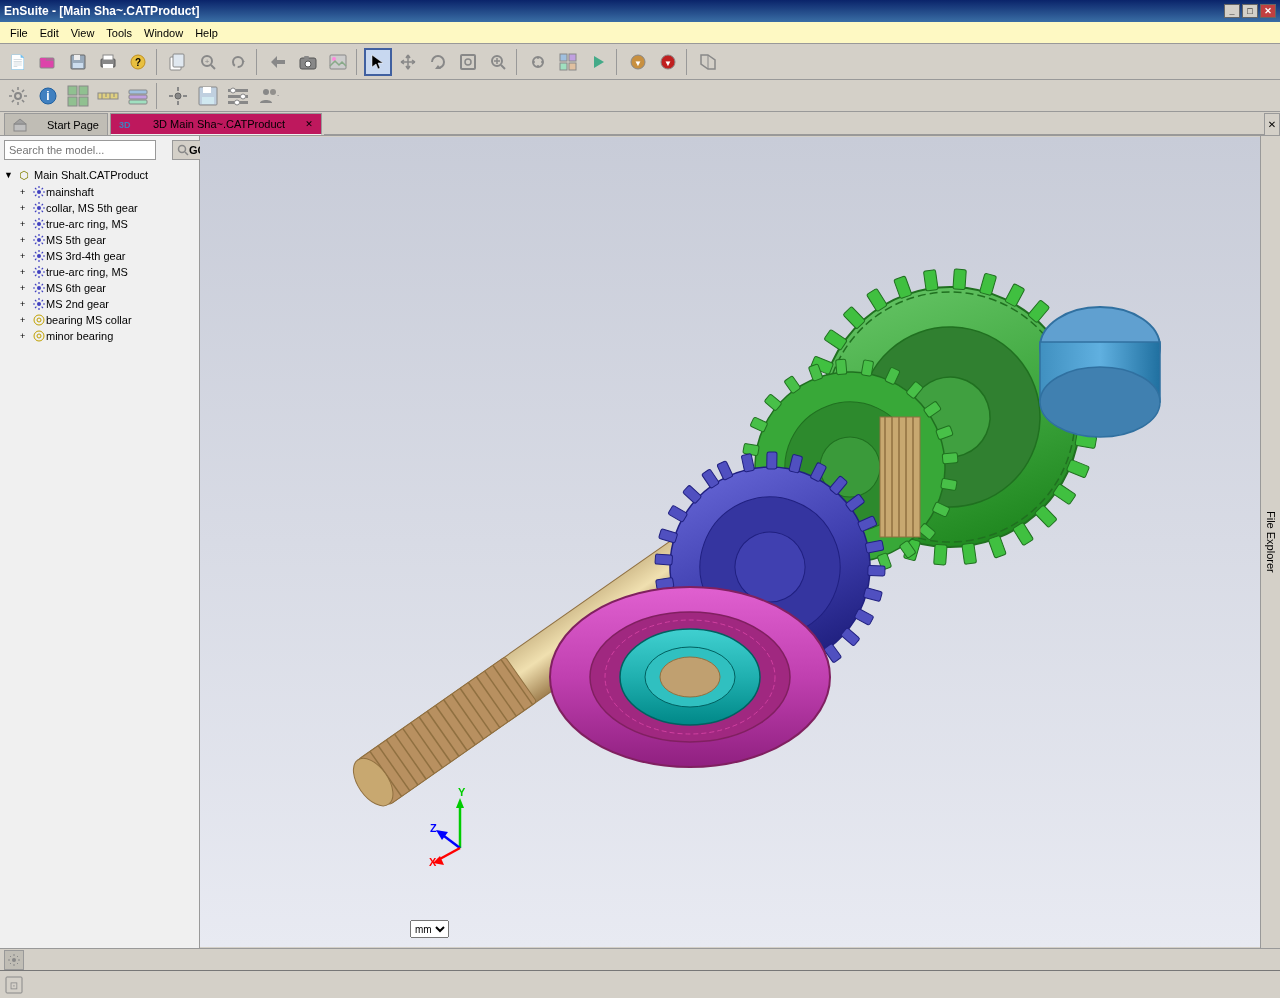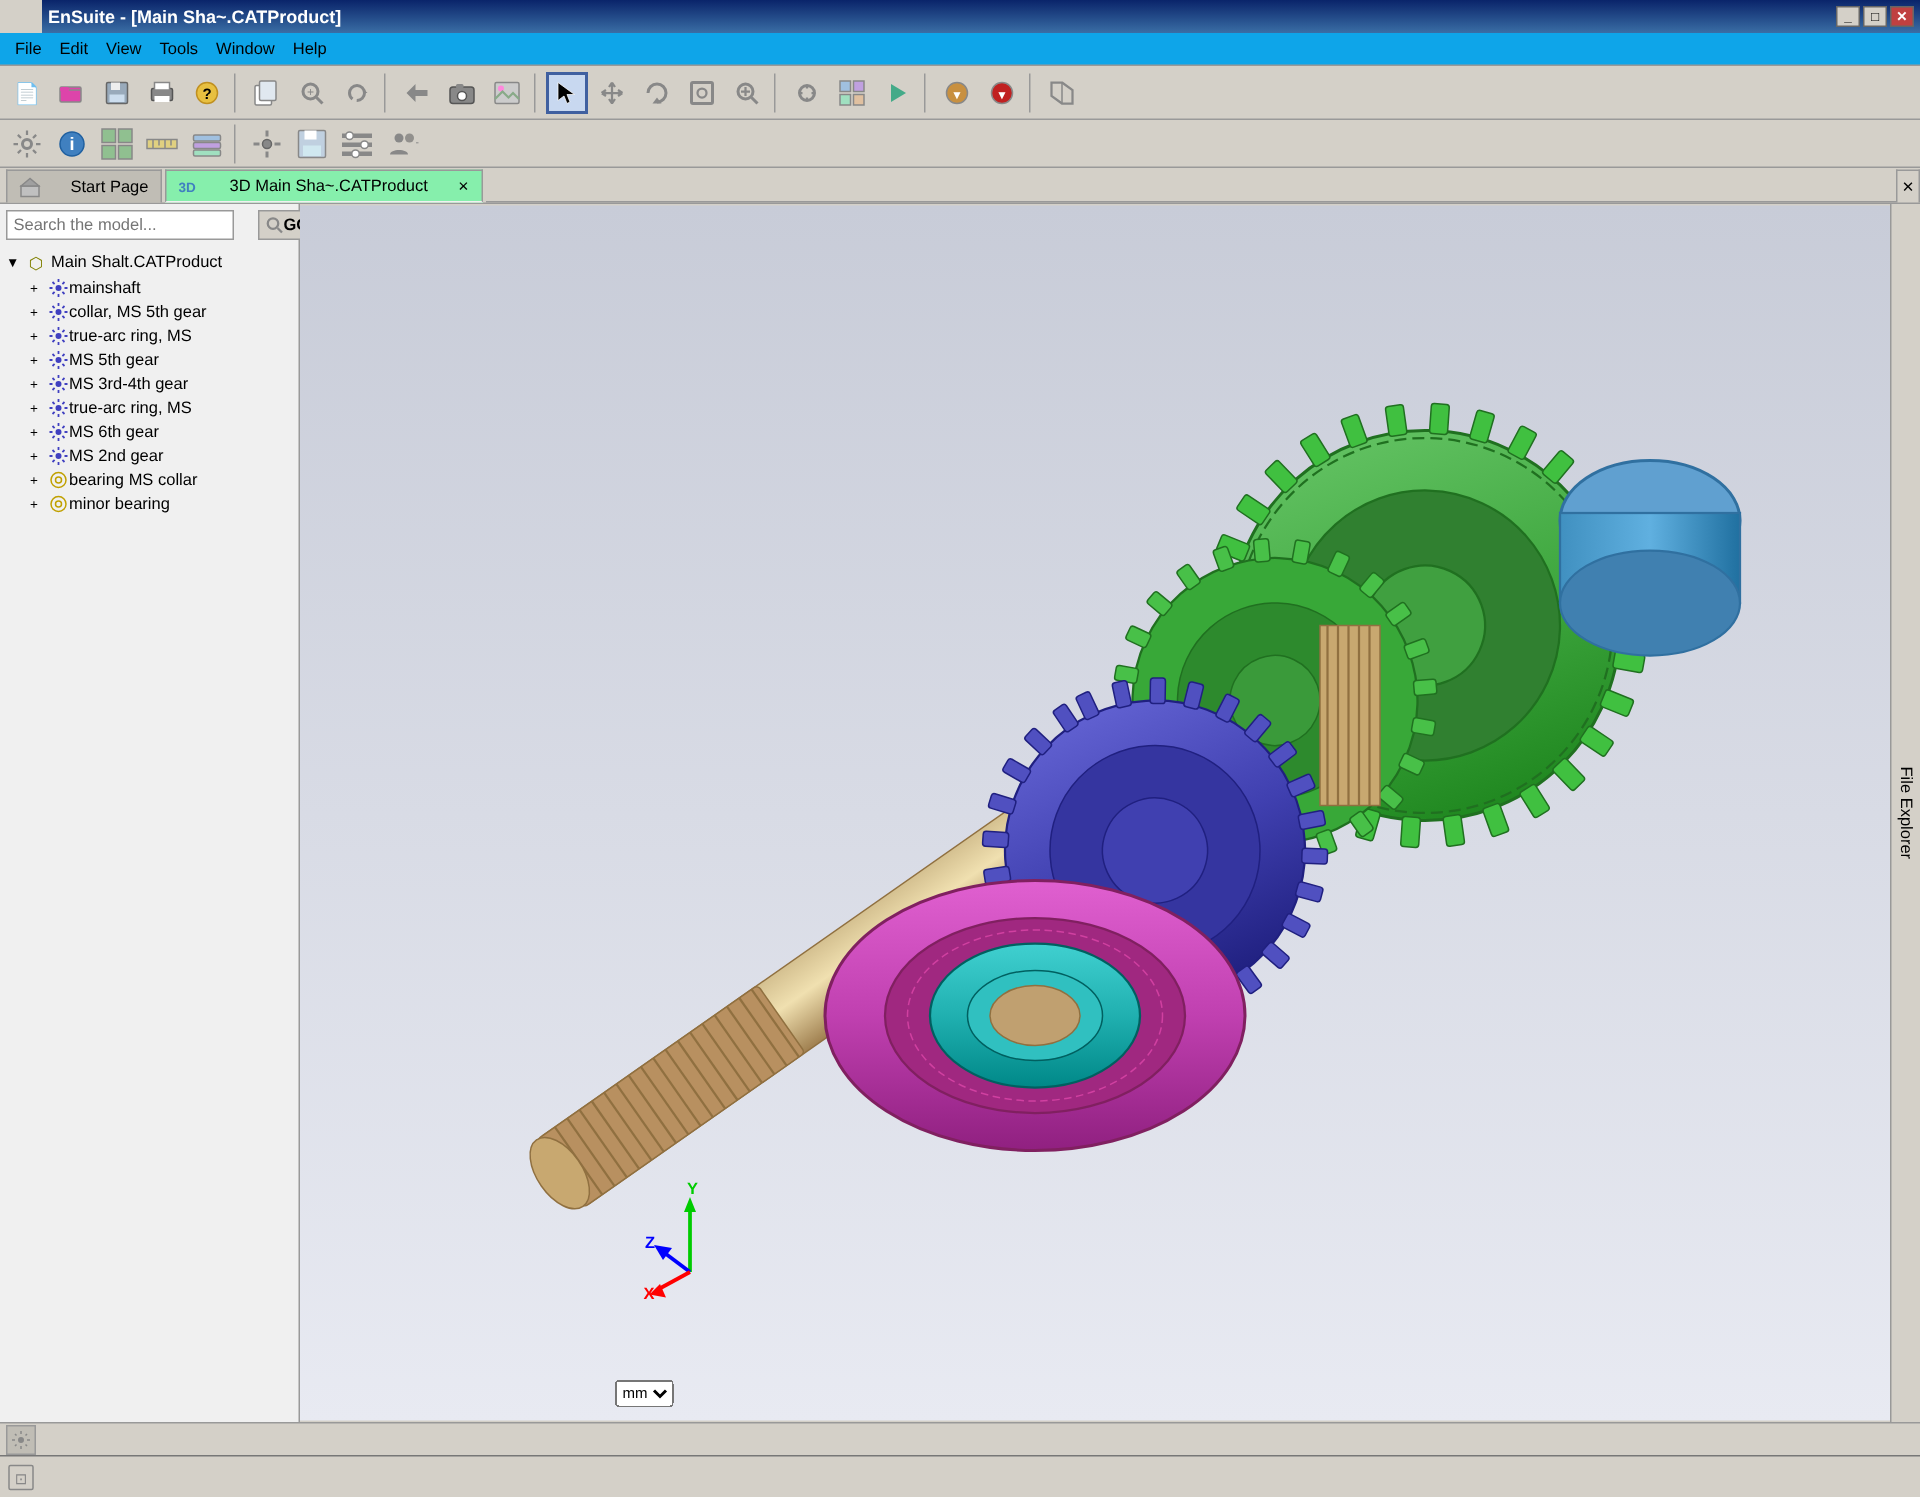--- a/index.html
+++ b/index.html
@@ -5,35 +5,35 @@
     * { margin: 0; padding: 0; box-sizing: border-box; }
     body { width: 1280px; height: 998px; overflow: hidden; font-family: 'Segoe UI', Tahoma, Arial, sans-serif; font-size: 11px; background: #d4d0c8; }
 
     
     #title-bar {
       height: 22px;
       background: linear-gradient(to bottom, #0a246a, #3a6ea5);
       display: flex; align-items: center; justify-content: space-between;
       padding: 0 4px;
       color: white;
-      font-size: 12px; font-weight: bold; margin-left: 28px;
+      font-size: 12px; font-weight: bold;
     }
     #title-bar-buttons { display: flex; gap: 2px; }
     .title-btn {
       width: 16px; height: 14px;
       background: #d4d0c8;
       border: 1px solid #666;
       font-size: 9px; display: flex; align-items: center; justify-content: center;
       cursor: pointer; color: #000;
     }
 
     
     #menu-bar {
       height: 22px;
-      background: #0ea5e9;
+      background: #fef9c3;
       border-bottom: 1px solid #999;
       display: flex; align-items: center;
       padding: 0 4px;
     }
     .menu-item {
       padding: 2px 6px;
       cursor: pointer;
       font-size: 11px;
       color: #000;
     }
@@ -78,21 +78,21 @@
       padding: 0 8px;
       border: 1px solid #999;
       border-bottom: none;
       background: #c0bdb5;
       cursor: pointer;
       display: flex; align-items: center;
       font-size: 11px; gap: 20px;
       margin-right: 2px;
     }
     .tab.active {
-      background: #86efac;
+      background: #be185d;
       border-bottom: 1px solid #f0f0f0;
       z-index: 1;
     }
     .tab-close { font-size: 9px; cursor: pointer; }
 
     
     #main-area {
       display: flex;
       height: calc(998px - 22px - 22px - 36px - 32px - 24px - 22px - 28px);
     }

